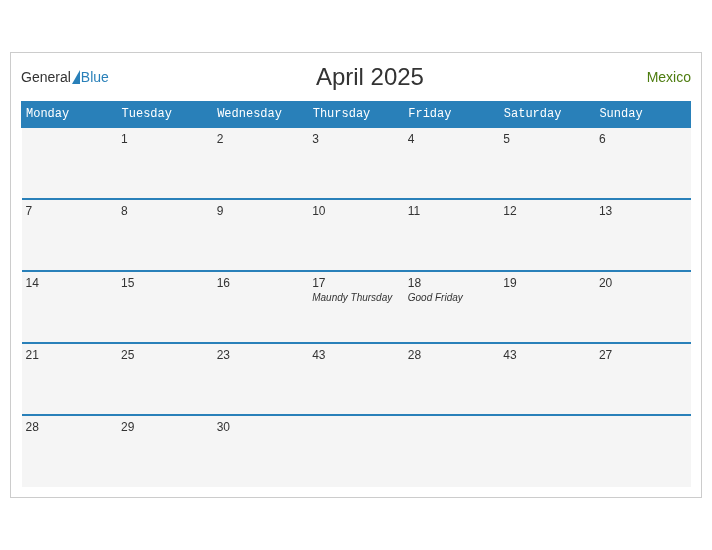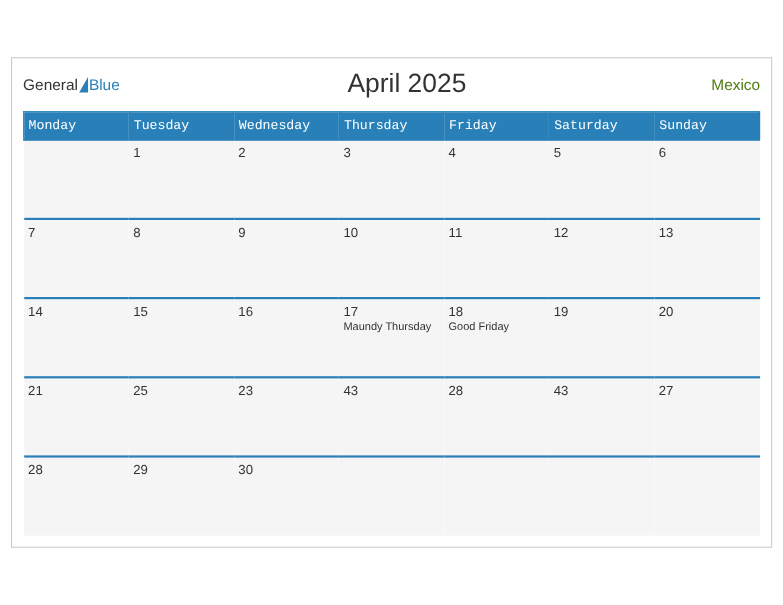--- a/index.html
+++ b/index.html
@@ -94,20 +94,21 @@
     .day-number {
       font-size: 12px;
       color: #333;
       display: block;
     }
     .holiday {
       font-size: 10px;
       color: #333;
       display: block;
       margin-top: 2px;
+      font-style: italic;
     }
   </style>
 </head>
 <body>
 
 <div class="calendar-container">
   <div class="header">
     <div class="logo">
       <span class="logo-text-general">General</span>
       <div class="logo-triangle"></div>

